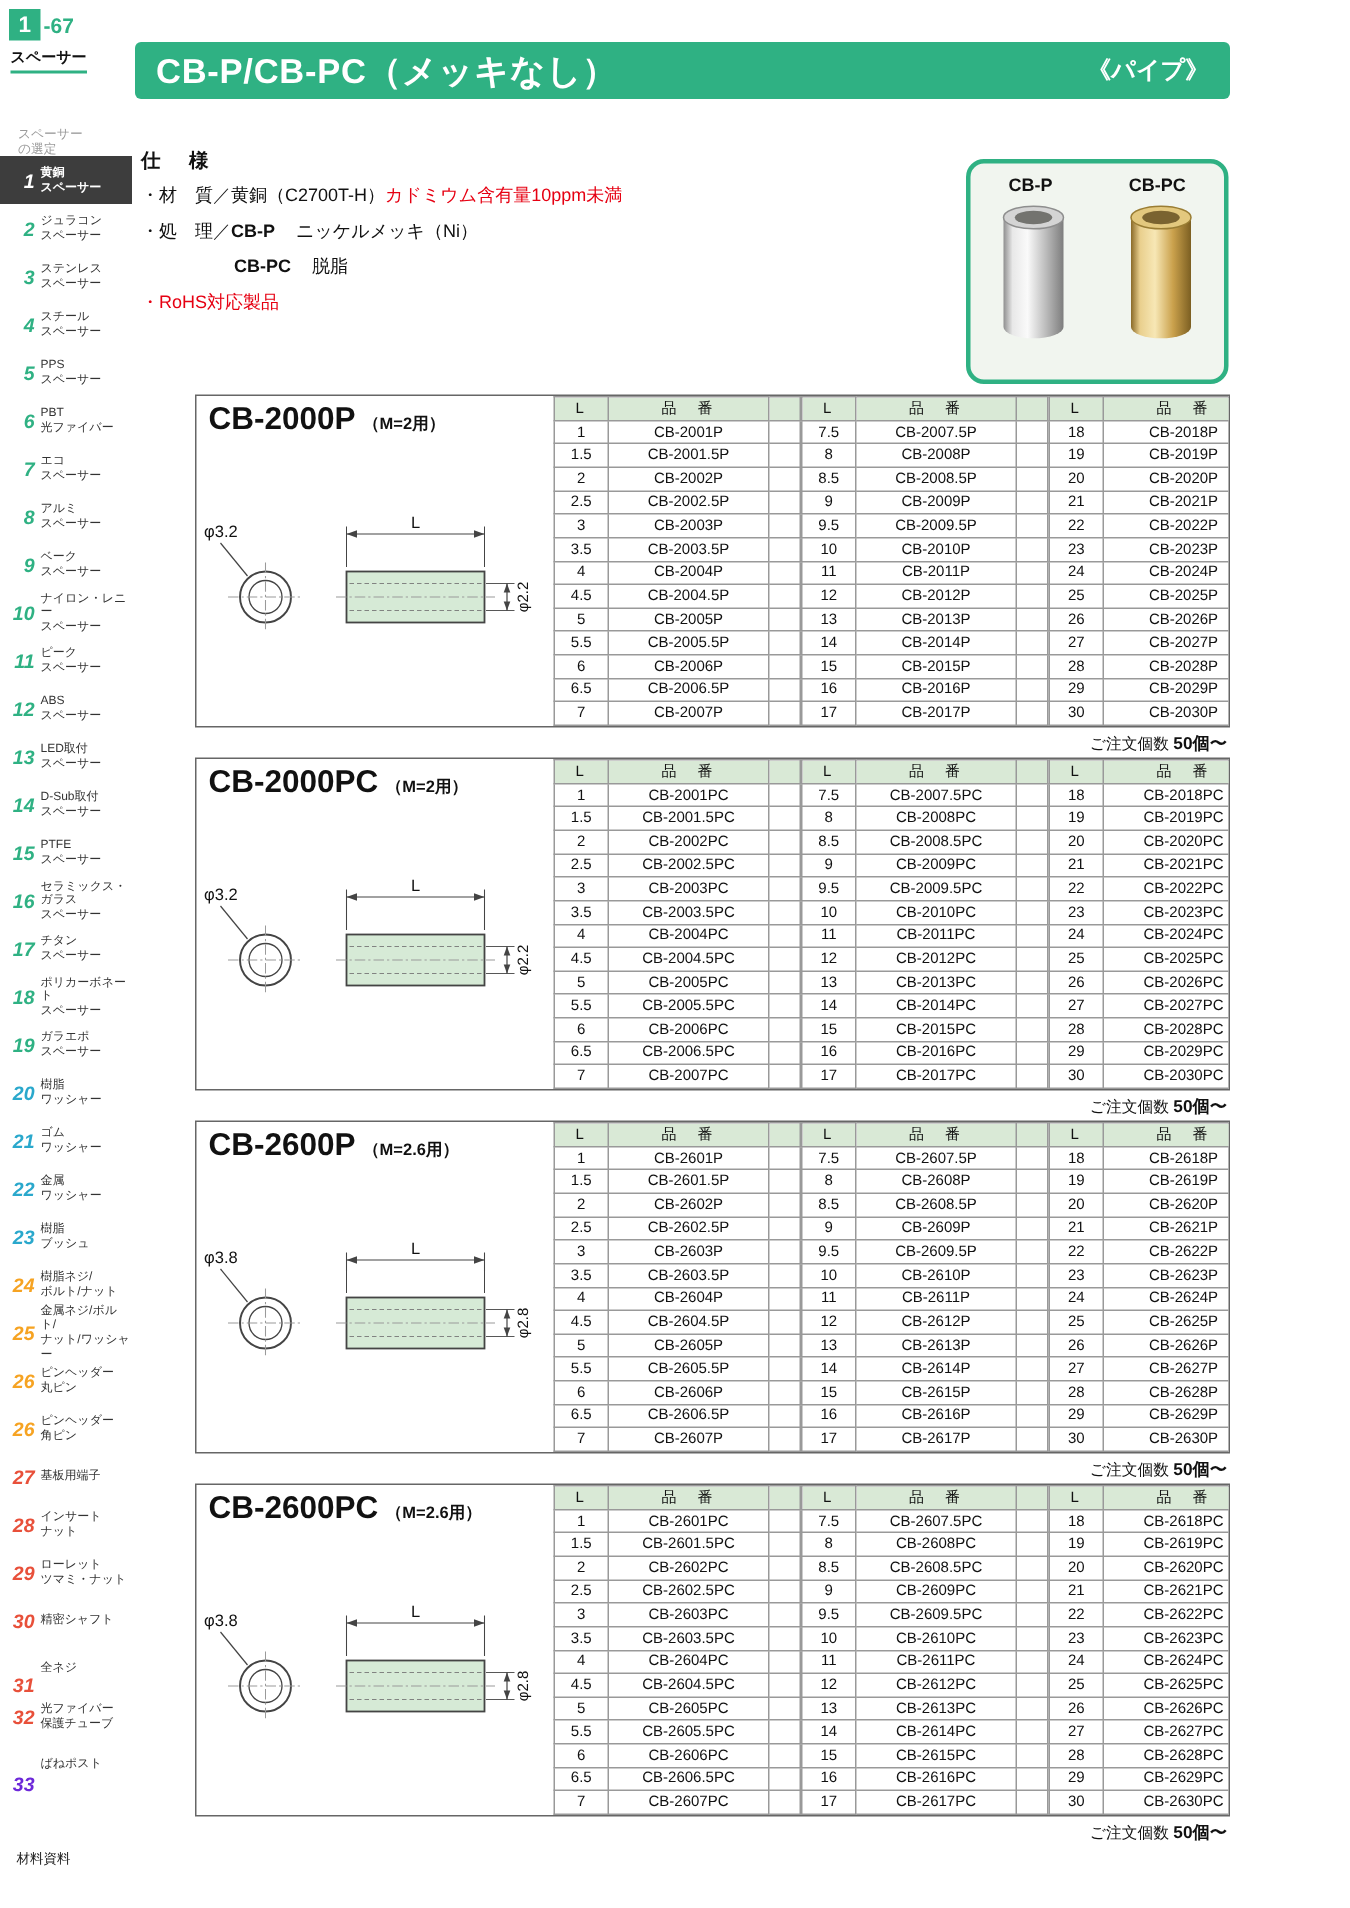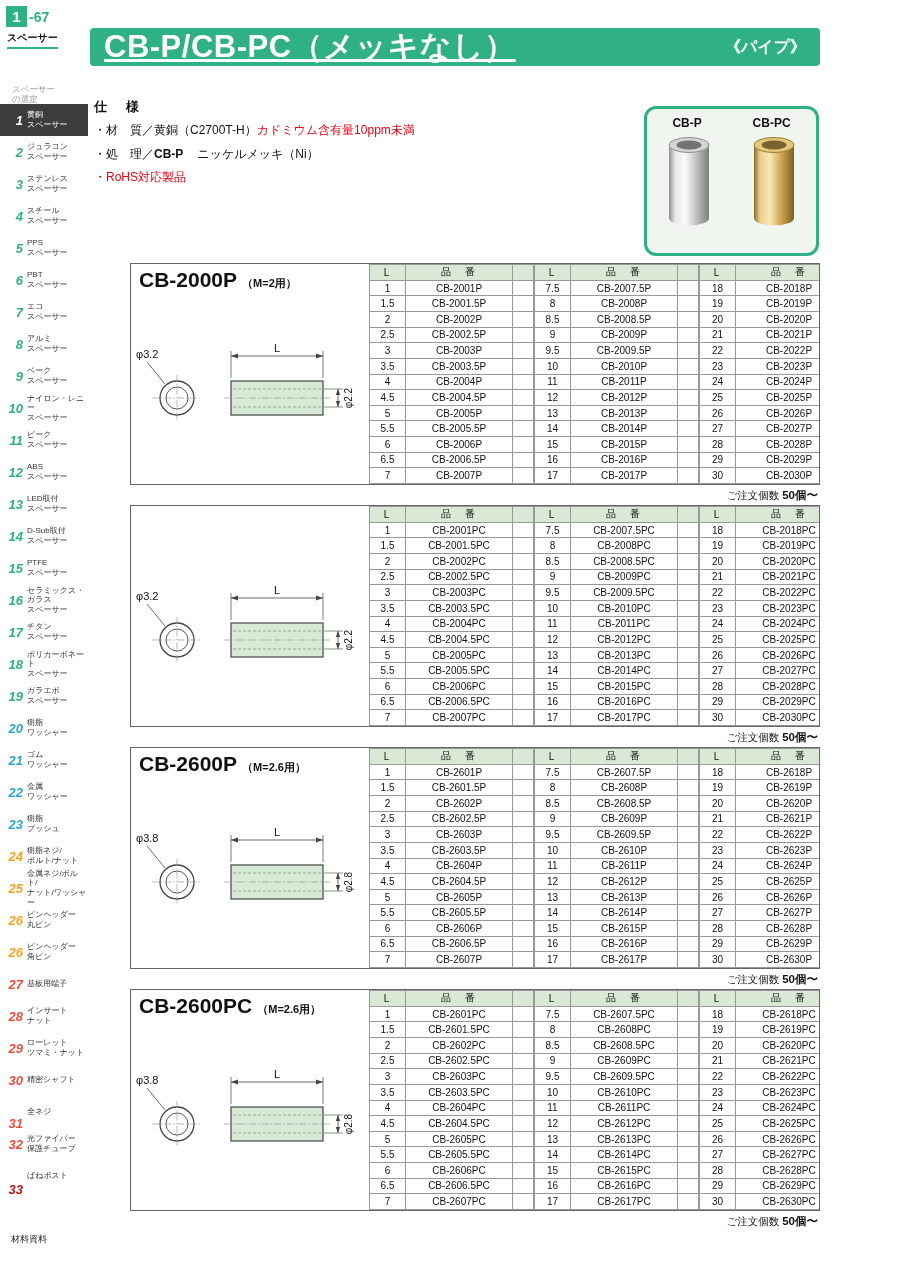--- a/index.html
+++ b/index.html
@@ -18,30 +18,30 @@
   .badge-row{position:absolute;left:6px;top:6px;display:flex;align-items:center;gap:2px;}
   .badge-num{width:21px;height:21px;background:var(--green);color:#fff;font-weight:bold;font-size:15px;
     display:flex;align-items:center;justify-content:center;}
   .badge-suffix{color:var(--green);font-weight:bold;font-size:14px;}
   .badge-label{position:absolute;left:7px;top:31px;font-size:10px;font-weight:bold;
     border-bottom:2px solid var(--green);padding-bottom:2px;}
   .sb-top{position:absolute;left:12px;top:84px;font-size:8.5px;color:#9a9a9a;white-space:pre-line;line-height:1.2;}
   .sb-items{position:absolute;left:0;top:104px;width:88px;}
   .sb-item{height:32px;display:flex;align-items:center;padding-left:2px;cursor:pointer;}
   .sb-item.active{background:#3d3d3d;}
-  .sb-item.active .sb-label{color:#fff;font-weight:normal;}
+  .sb-item.active .sb-label{color:#fff;font-weight:bold;}
   .sb-item.active .sb-num{color:#fff;}
   .sb-num{width:21px;text-align:right;font-size:13px;font-weight:bold;font-style:italic;flex:none;margin-right:4px;}
   .sb-label{font-size:8px;color:#333;line-height:1.2;white-space:pre-line;}
   .sb-bottom{position:absolute;left:11px;bottom:26px;font-size:9px;color:#222;}
   
   .main{position:absolute;left:88px;top:0;width:734px;height:100%;}
   .titlebar{position:absolute;left:2px;top:28px;width:730px;height:38px;background:var(--green);
     border-radius:4px;display:flex;align-items:center;padding:0 14px;color:#fff;}
-  .title{font-size:31px;font-weight:bold;letter-spacing:.5px;text-decoration:underline;}
+  .title{font-size:23px;font-weight:bold;letter-spacing:.5px;}
   .title-right{margin-left:auto;font-size:16px;font-weight:bold;}
   .subtitle{position:absolute;left:6px;top:74px;font-size:10.5px;color:#111;white-space:nowrap;}
   .specs{position:absolute;left:6px;top:94px;width:460px;font-size:12px;line-height:1.95;}
   .spec-heading{font-size:13px;font-weight:bold;letter-spacing:3px;}
   .red{color:var(--red);}
   .spec-indent{padding-left:62px;}
   .spec-code{font-weight:bold;}
   .spec-val{margin-left:14px;}
   
   .product-box{position:absolute;left:556px;top:106px;width:175px;height:150px;
@@ -97,21 +97,21 @@
 スペーサー</span>
       </div>
       <div class="sb-item">
         <span class="sb-num" style="color: rgb(47, 177, 131);">5</span>
         <span class="sb-label">PPS
 スペーサー</span>
       </div>
       <div class="sb-item">
         <span class="sb-num" style="color: rgb(47, 177, 131);">6</span>
         <span class="sb-label">PBT
-スペーサー</span>
+光ファイバー</span>
       </div>
       <div class="sb-item">
         <span class="sb-num" style="color: rgb(47, 177, 131);">7</span>
         <span class="sb-label">エコ
 スペーサー</span>
       </div>
       <div class="sb-item">
         <span class="sb-num" style="color: rgb(47, 177, 131);">8</span>
         <span class="sb-label">アルミ
 スペーサー</span>
@@ -232,41 +232,44 @@
       <div class="sb-item">
         <span class="sb-num" style="color: rgb(232, 80, 58); margin-top: 23px;">31</span>
         <span class="sb-label">全ネジ</span>
       </div>
       <div class="sb-item">
         <span class="sb-num" style="color: rgb(232, 80, 58);">32</span>
         <span class="sb-label">光ファイバー
 保護チューブ</span>
       </div>
       <div class="sb-item">
-        <span class="sb-num" style="color: #b91c1c; margin-top: 26px;">33</span>
+        <span class="sb-num" style="color: #6d28d9; margin-top: 26px;">33</span>
         <span class="sb-label">ばねポスト</span>
       </div>
     </nav>
   <div class="sb-bottom">材料資料</div>
 </aside>
 
 <main class="main">
   <header class="titlebar">
     <span class="title">CB-P/CB-PC（メッキなし）</span>
     <span class="title-right">《パイプ》</span>
   </header>
 
 
   <section class="specs">
     <div class="spec-heading">仕　様</div>
     <div class="spec-line">
       <span>・材　質／黄銅（C2700T-H）</span><span class="red">カドミウム含有量10ppm未満</span>
     </div>
     <div class="spec-line">
       <span>・処　理／</span><span class="spec-code">CB-P</span><span class="spec-val">ニッケルメッキ（Ni）</span>
+    </div>
+    <div class="spec-line spec-indent">
+      <span class="spec-code">CB-PC</span><span class="spec-val">脱脂</span>
     </div>
     <div class="spec-line red">・RoHS対応製品</div>
   </section>
 
   <div class="product-box">
     <div class="pb-labels">
       <span>CB-P</span>
       <span>CB-PC</span>
     </div>
     <div class="cyls">
@@ -570,20 +573,21 @@
                 <td>CB-2030P</td>
                 <td></td>
               </tr>
             </tbody>
           </table>
         </div>
       </div>
       <div class="order-note"><span>ご注文個数 </span><b>50個〜</b></div>
       <div class="tblock">
         <div class="tleft">
+          <div class="ttitle"><span>CB-2000PC</span><span class="sub">（M=2用）</span></div>
           <svg class="diagram" width="236" height="170" viewBox="0 0 236 170">
     <g stroke="#444" fill="none">
       <circle cx="46" cy="102" r="17" stroke-width="1.3"></circle>
       <circle cx="46" cy="102" r="11" stroke-width="0.9"></circle>
     </g>
     <g stroke="#9a9a9a" stroke-width="0.7" stroke-dasharray="7 2 1.5 2">
       <line x1="46" y1="79" x2="46" y2="125"></line>
       <line x1="21" y1="102" x2="71" y2="102"></line>
     </g>
     <line x1="34" y1="88" x2="16" y2="66" stroke="#444" stroke-width="0.8"></line>

